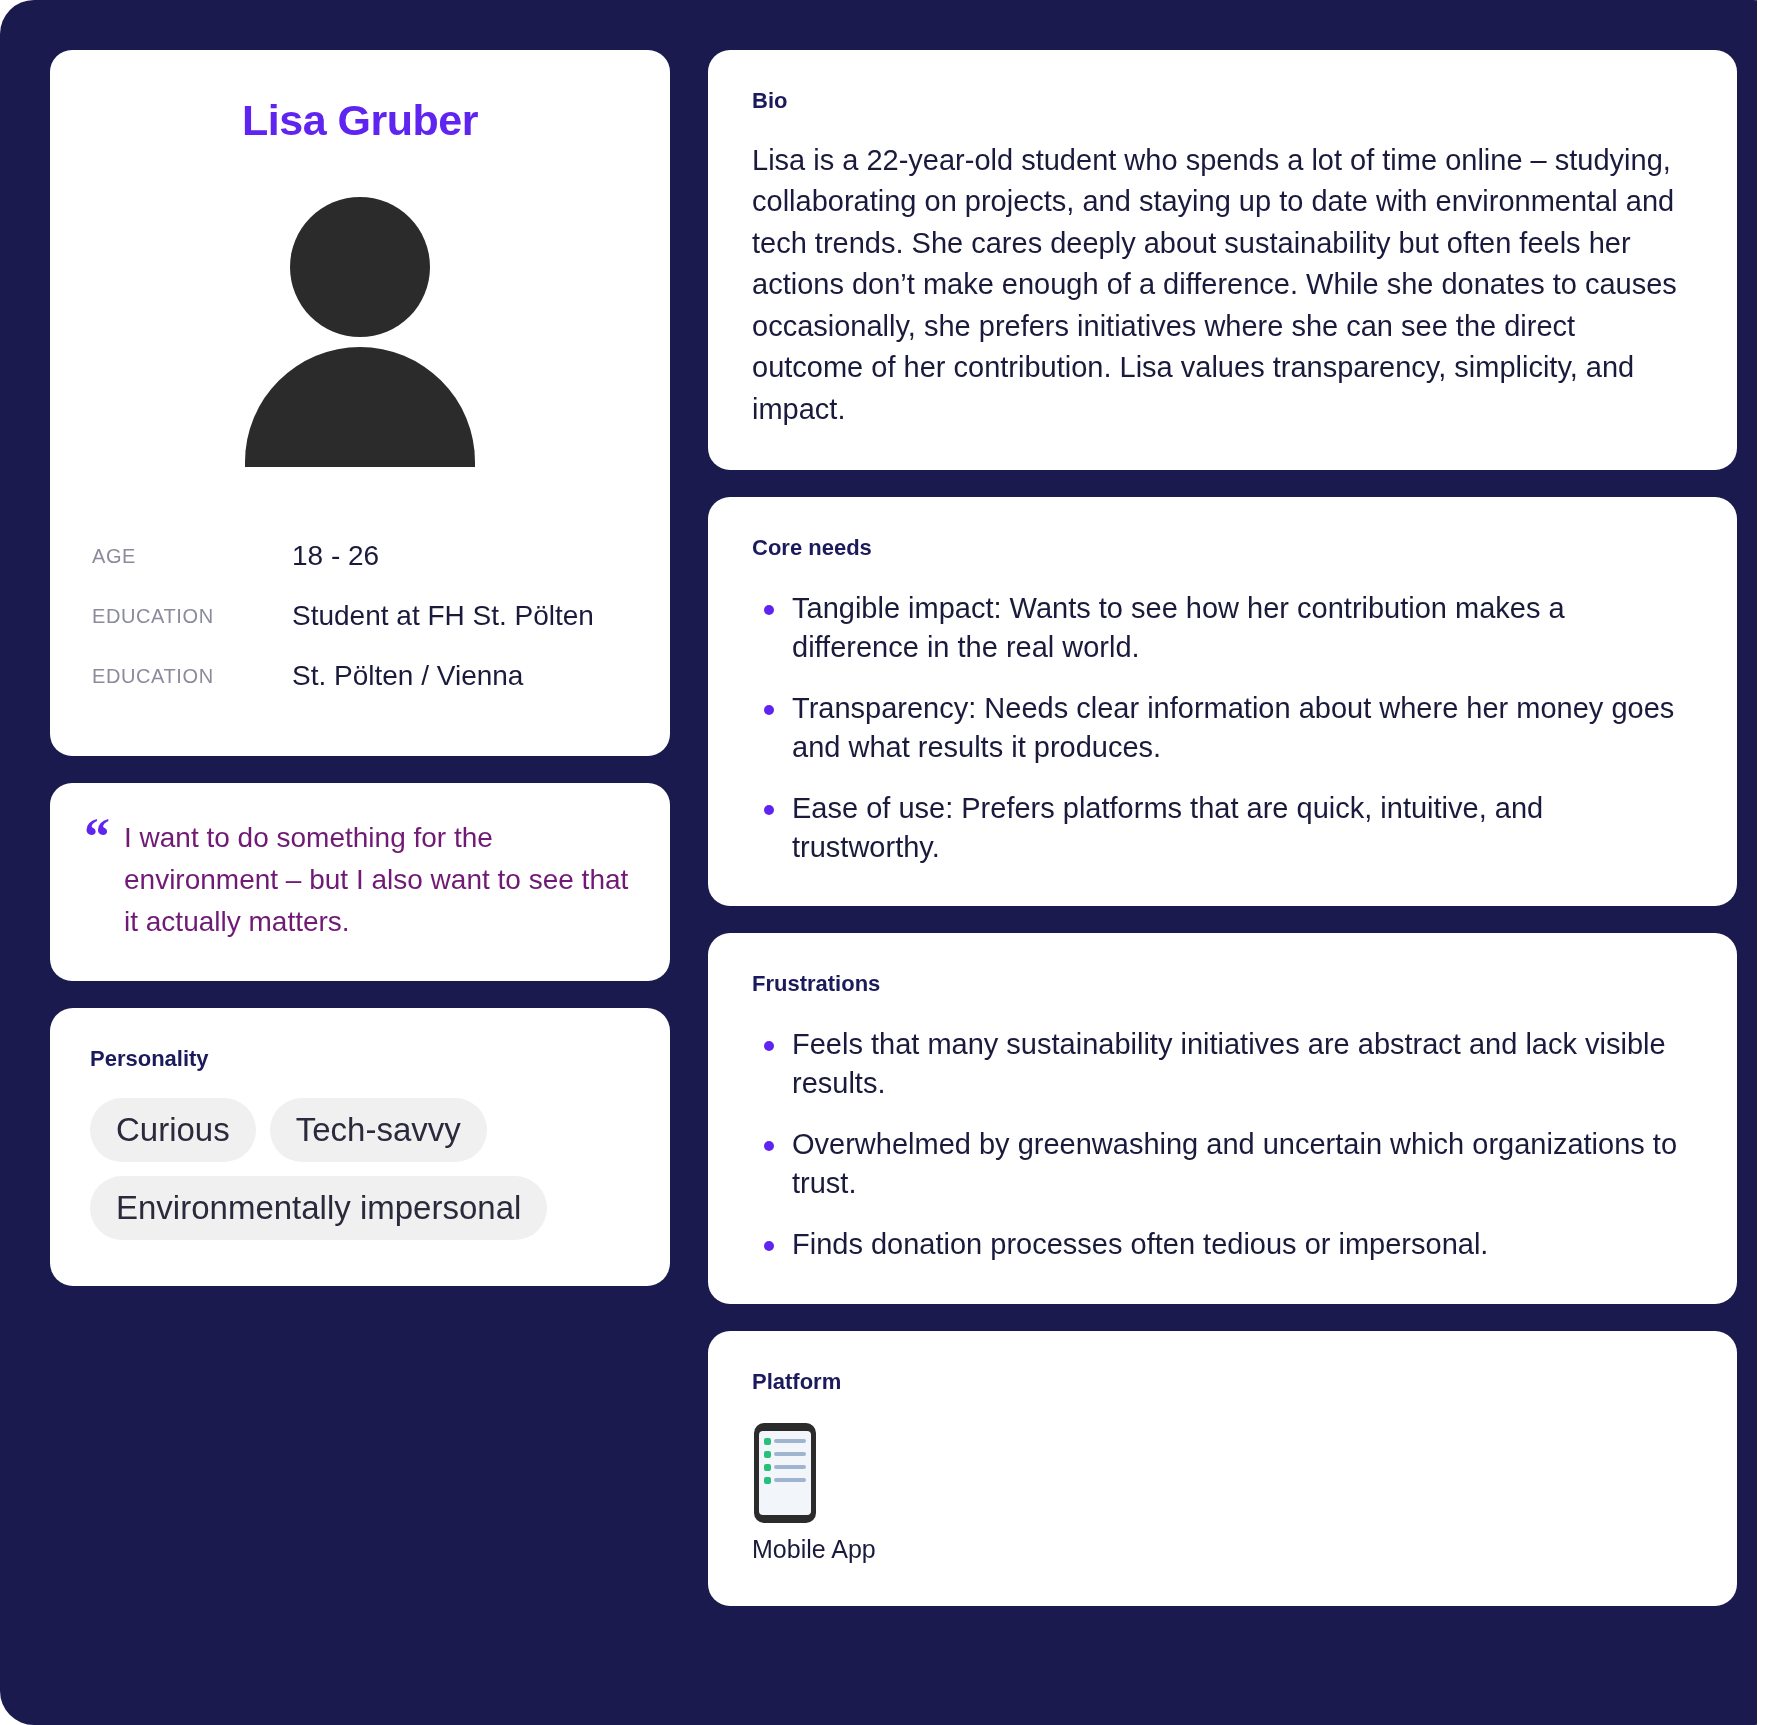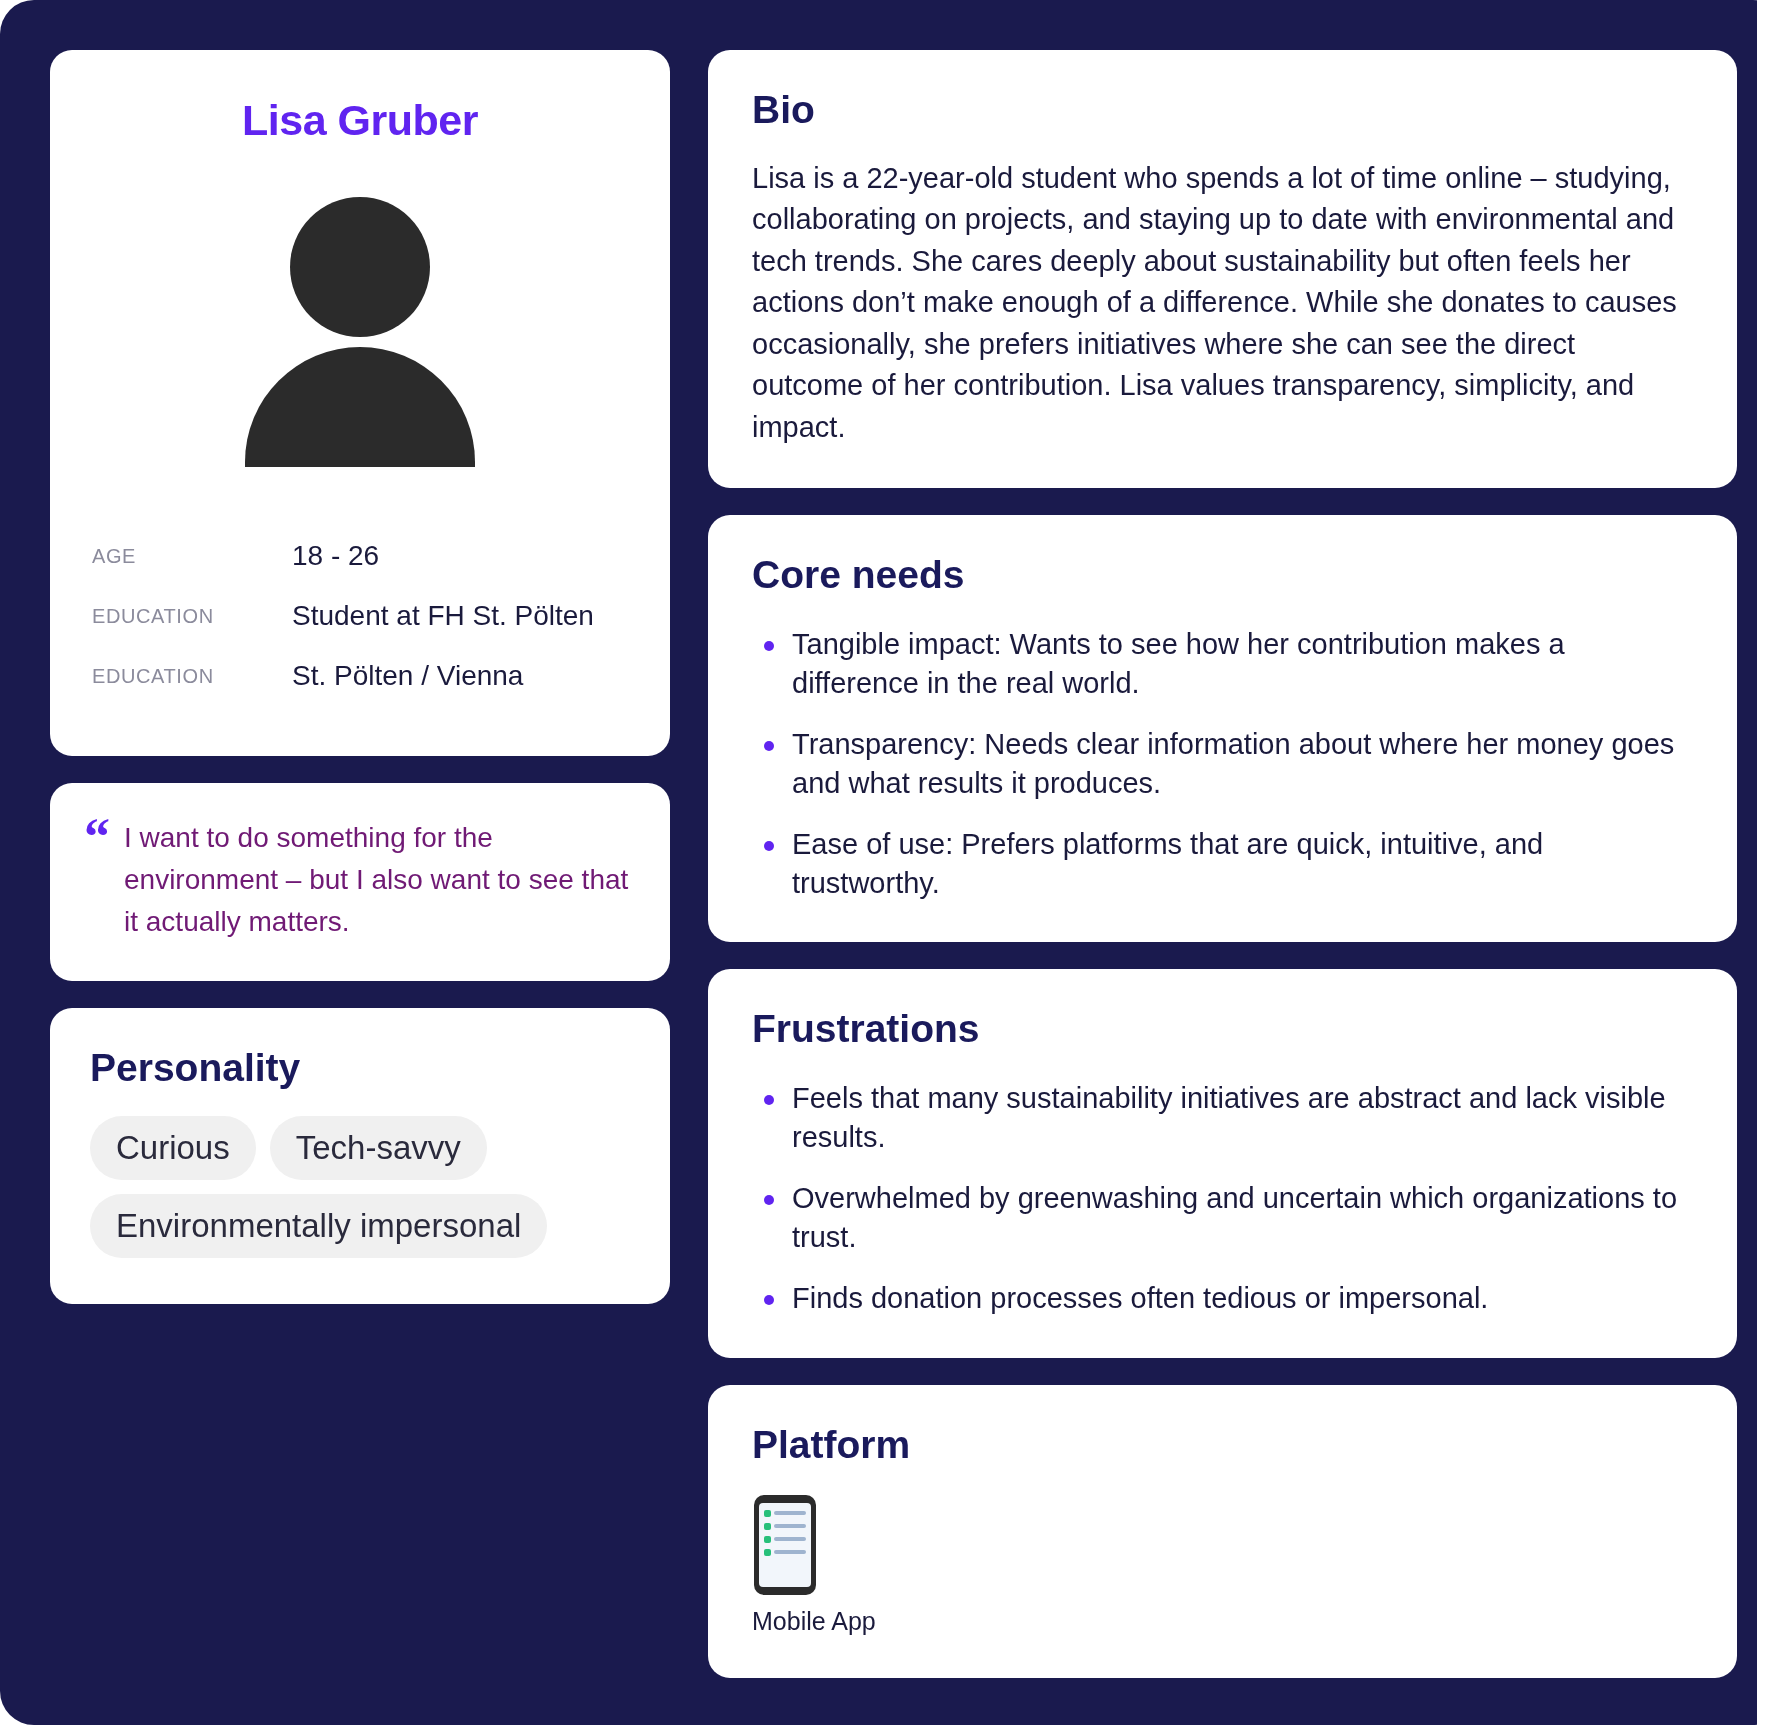--- a/index.html
+++ b/index.html
@@ -113,24 +113,25 @@
     flex: 0 0 auto;
   }
   .quote-text {
     color: #701a75;
     font-size: 28px;
     line-height: 1.5;
   }
   
   .personality-card {
     padding: 38px 32px 46px 40px;
+    border-radius: 23px;
   }
   .card-title {
     color: #1a1a5c;
-    font-size: 39px;
+    font-size: 22px;
     font-weight: bold;
     margin: 0 0 26px 0;
   }
   .tags {
     display: flex;
     flex-wrap: wrap;
     gap: 14px;
   }
   .tag {
     background: #f0f0f0;

